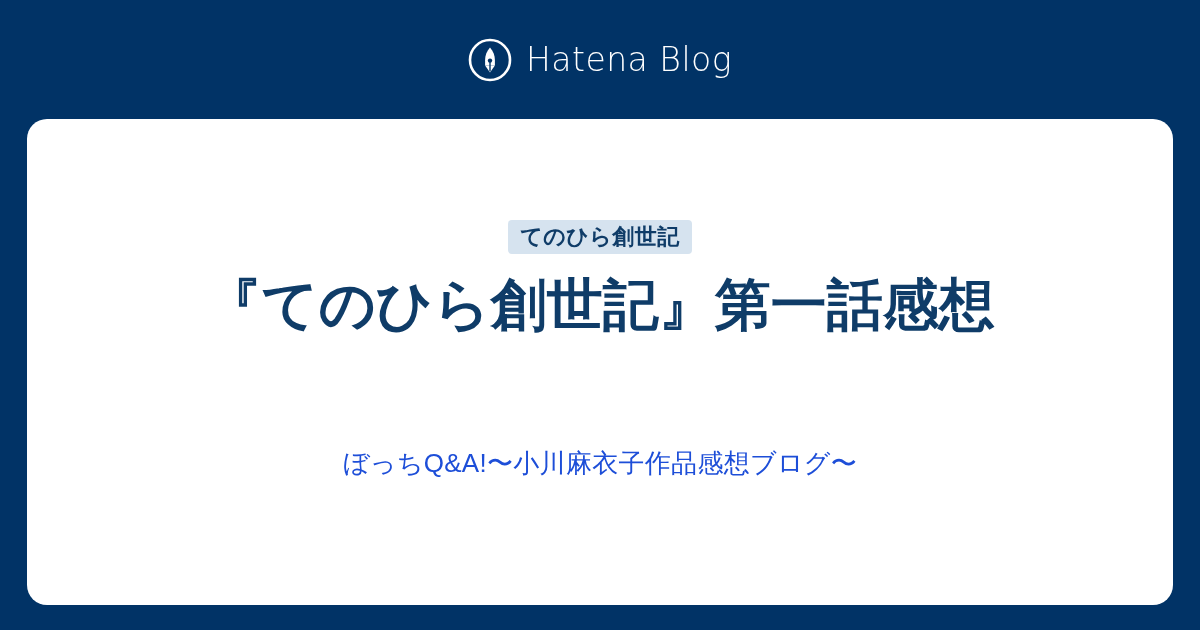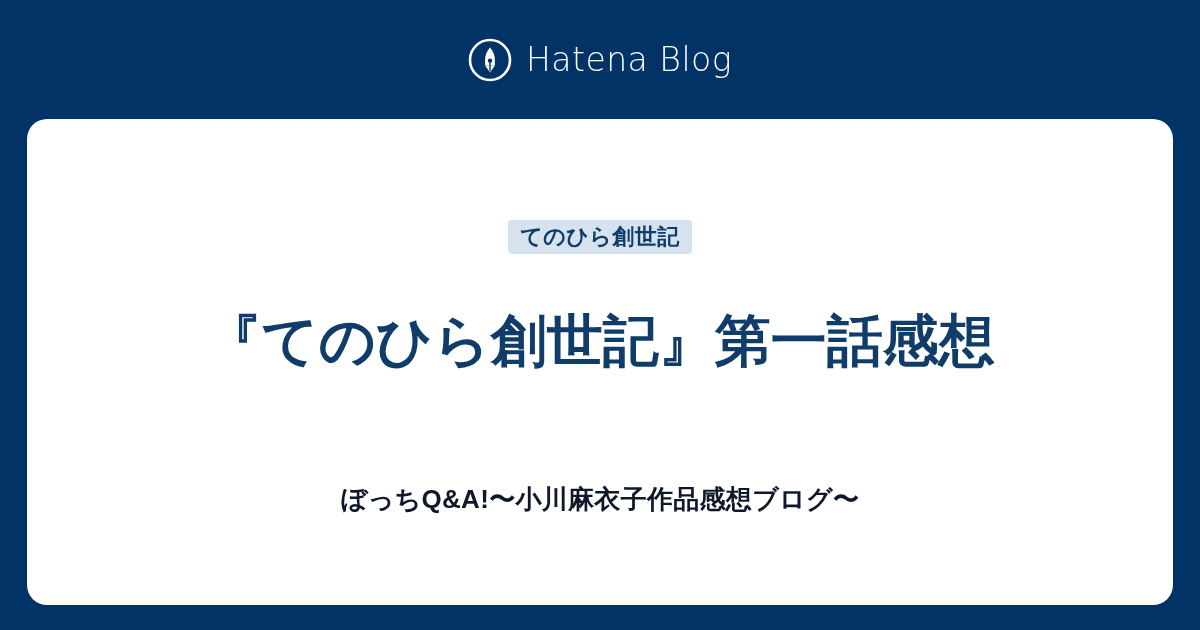--- a/index.html
+++ b/index.html
@@ -94,29 +94,28 @@
     font-size: 56px;
     font-weight: 700;
     line-height: 78px;
     text-align: center;
     max-width: 1020px;
     letter-spacing: 0px;
   }
   .entry-title .title-line {
     display: block;
     white-space: nowrap;
-    margin-top: 36px;
   }
 
   
   .blog-name {
     margin-top: 66px;
-    color: #0f172a;
+    color: #1d4ed8;
     font-size: 26px;
-    font-weight: 700;
+    font-weight: 400;
     line-height: 1.2;
     text-align: center;
     white-space: nowrap;
     letter-spacing: 0.3px;
   }
 </style>
 </head>
 <body>
 
 <div class="og-root">

